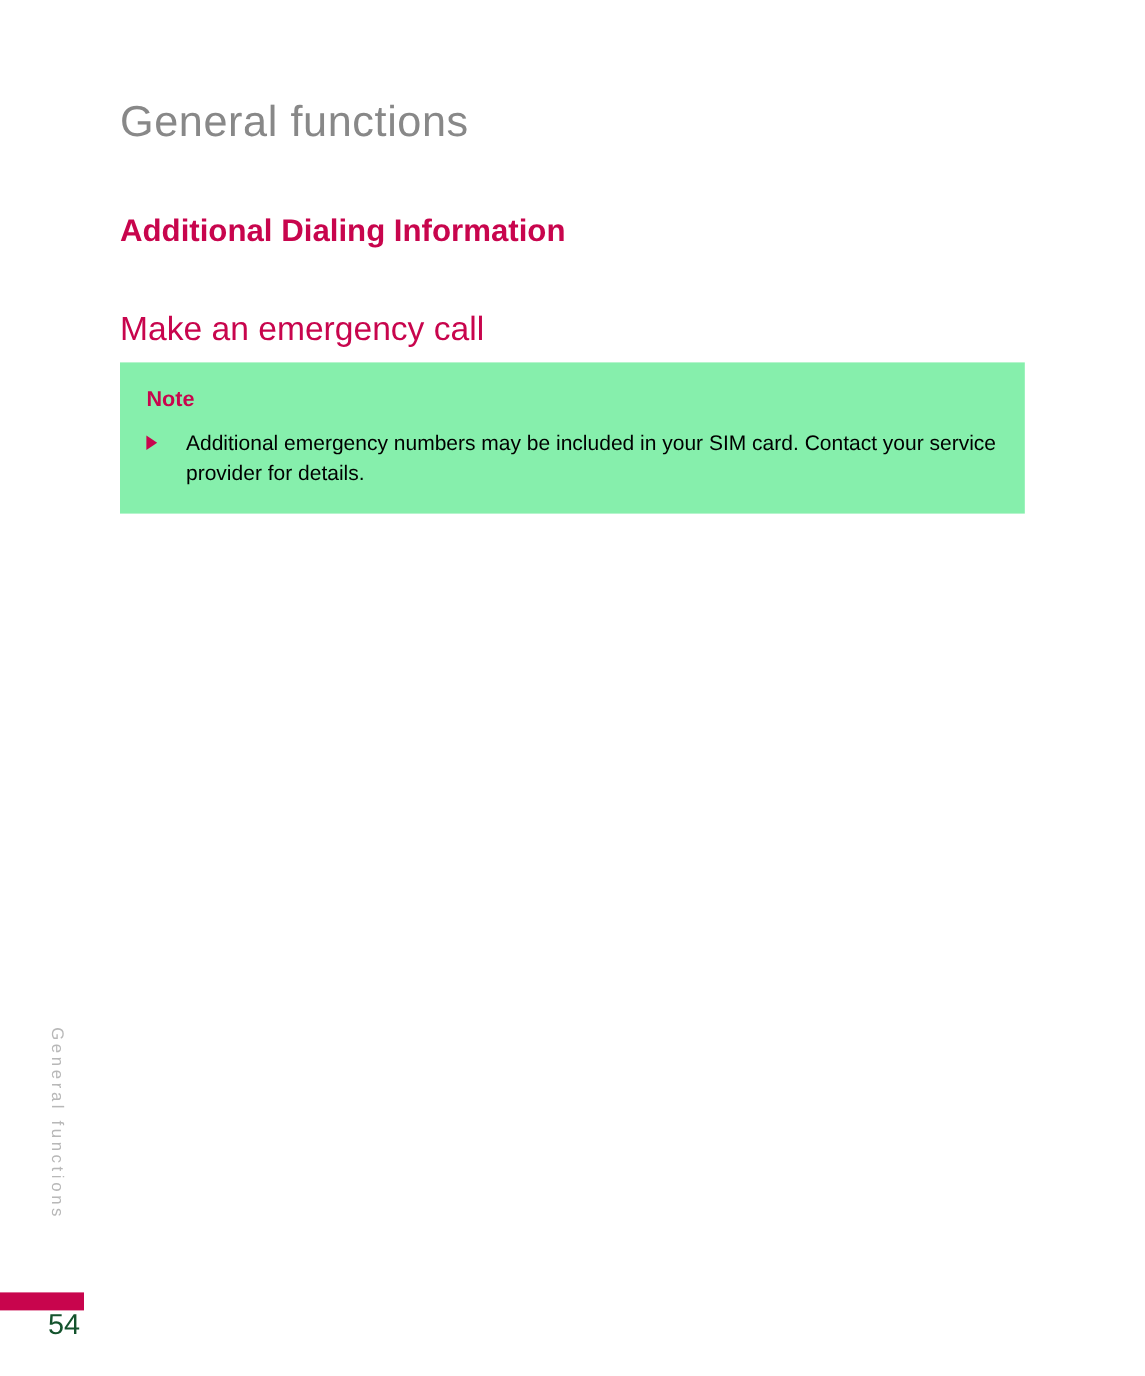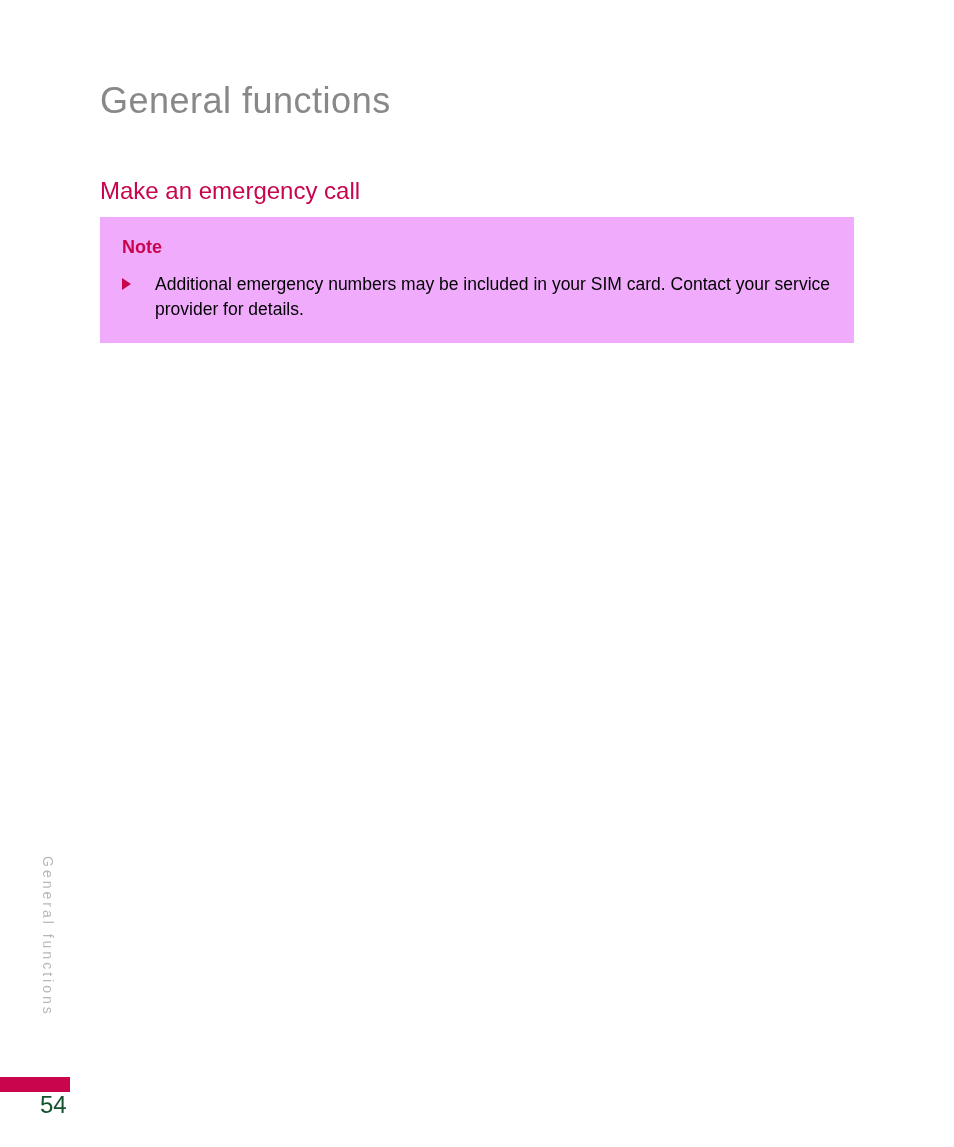--- a/index.html
+++ b/index.html
@@ -27,21 +27,21 @@
     font-stretch: condensed;
   }
   .section-title {
     font-size: 26px;
     font-weight: 700;
     color: #c8054d;
     margin-bottom: 50px;
     font-stretch: condensed;
   }
   .subsection-title {
-    font-size: 24px;
+    font-size: 28px;
     font-weight: 400;
     color: #c8054d;
     margin-bottom: 12px;
     font-stretch: condensed;
   }
   .bullet-line {
     display: flex;
     align-items: flex-start;
     gap: 10px;
     font-size: 18px;
@@ -55,21 +55,21 @@
   .triangle {
     display: inline-block;
     width: 0;
     height: 0;
     border-top: 6px solid transparent;
     border-bottom: 6px solid transparent;
     border-left: 9px solid #c8054d;
     margin-top: 5px;
   }
   .note-box {
-    background: #f0abfc;
+    background: #86efac;
     padding: 20px 22px 22px 22px;
     margin-top: 4px;
   }
   .note-label {
     font-size: 18px;
     font-weight: 700;
     color: #c8054d;
     margin-bottom: 14px;
   }
   .note-bullet {
@@ -111,20 +111,21 @@
     color: #14532d;
     font-stretch: condensed;
   }
 </style>
 </head>
 <body>
 
 <div class="content">
   <h1 class="chapter-title">General functions</h1>
 
+  <h2 class="section-title">Additional Dialing Information</h2>
 
   <h3 class="subsection-title">Make an emergency call</h3>
 
 
   <div class="note-box">
     <div class="note-label">Note</div>
     <div class="note-bullet">
       <span class="triangle"></span>
       <span>Additional emergency numbers may be included in your SIM card. Contact your service provider for details.</span>
     </div>

